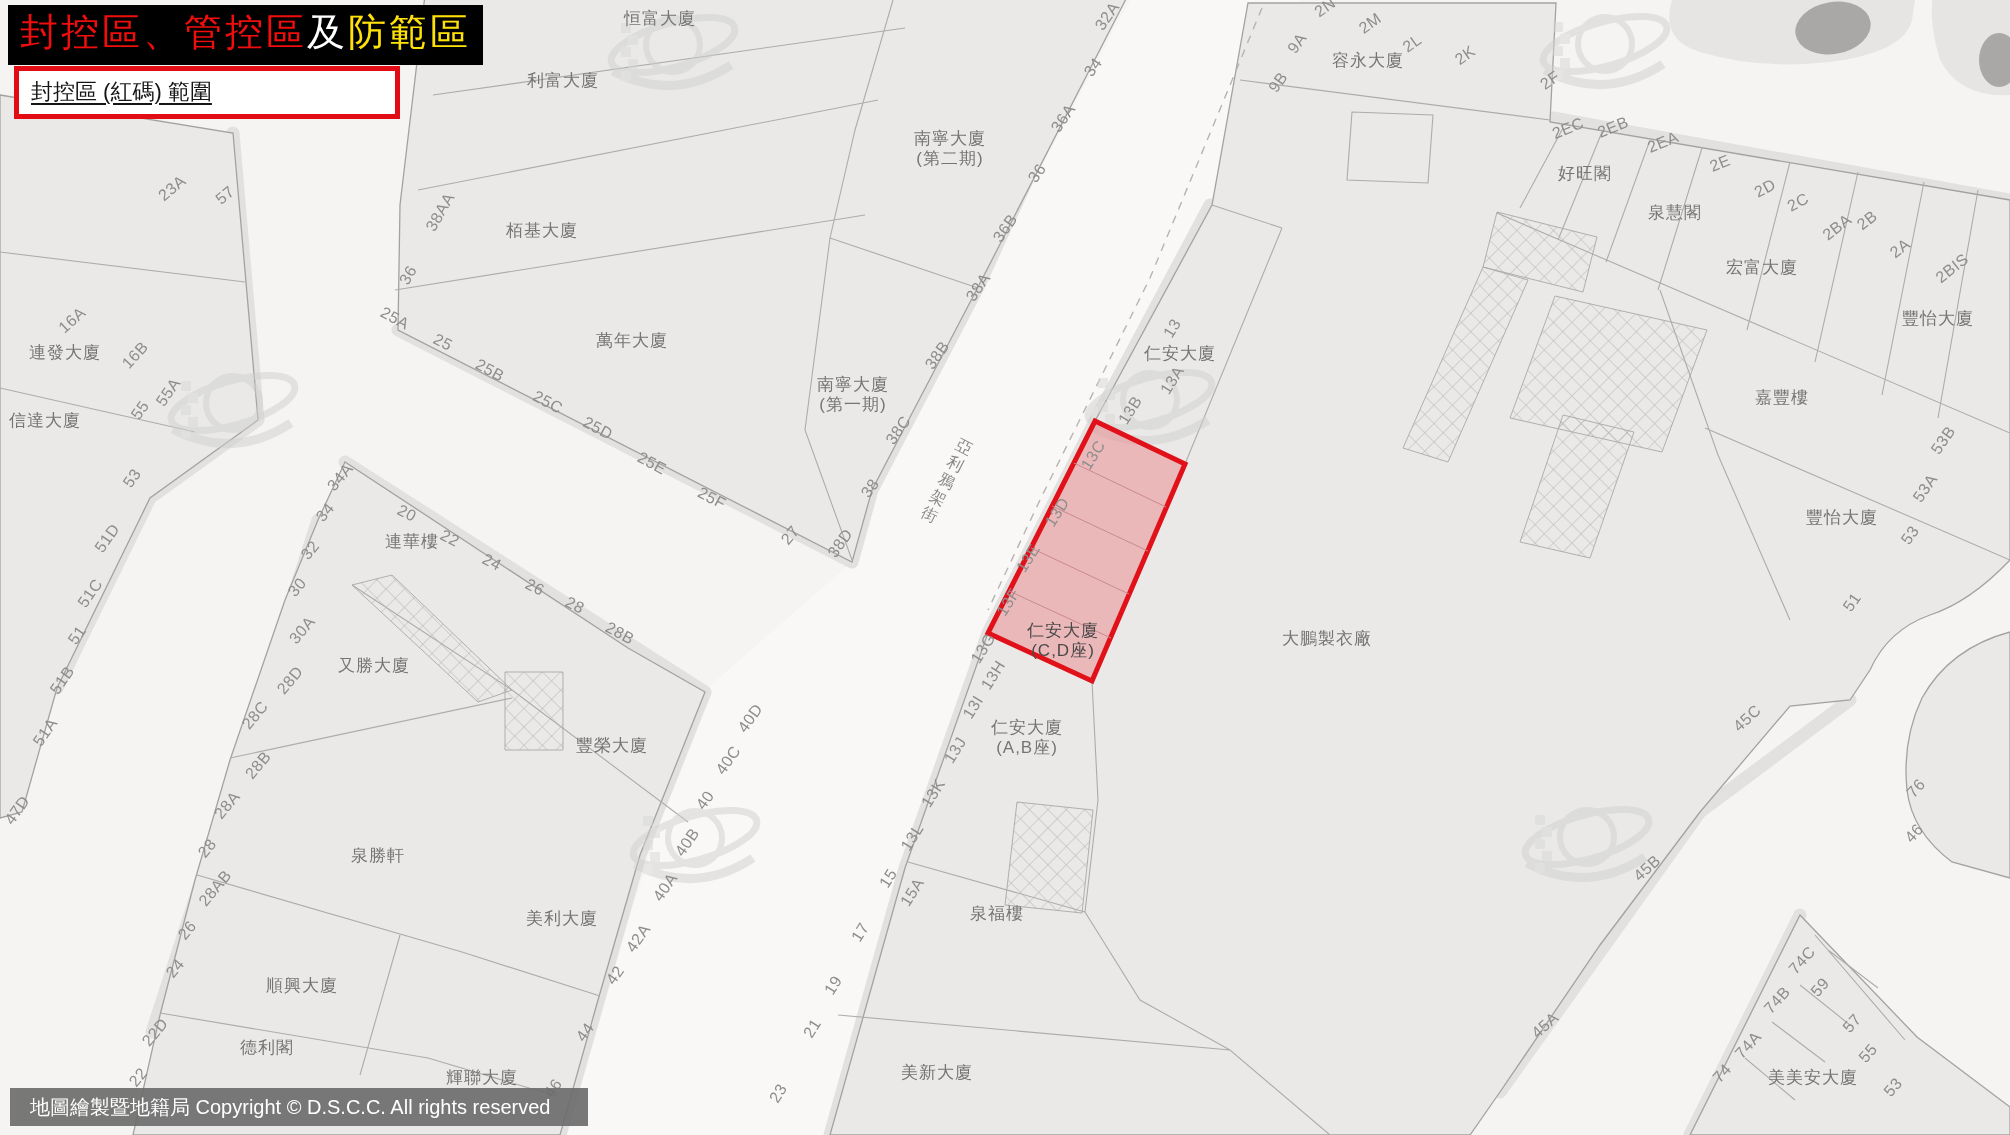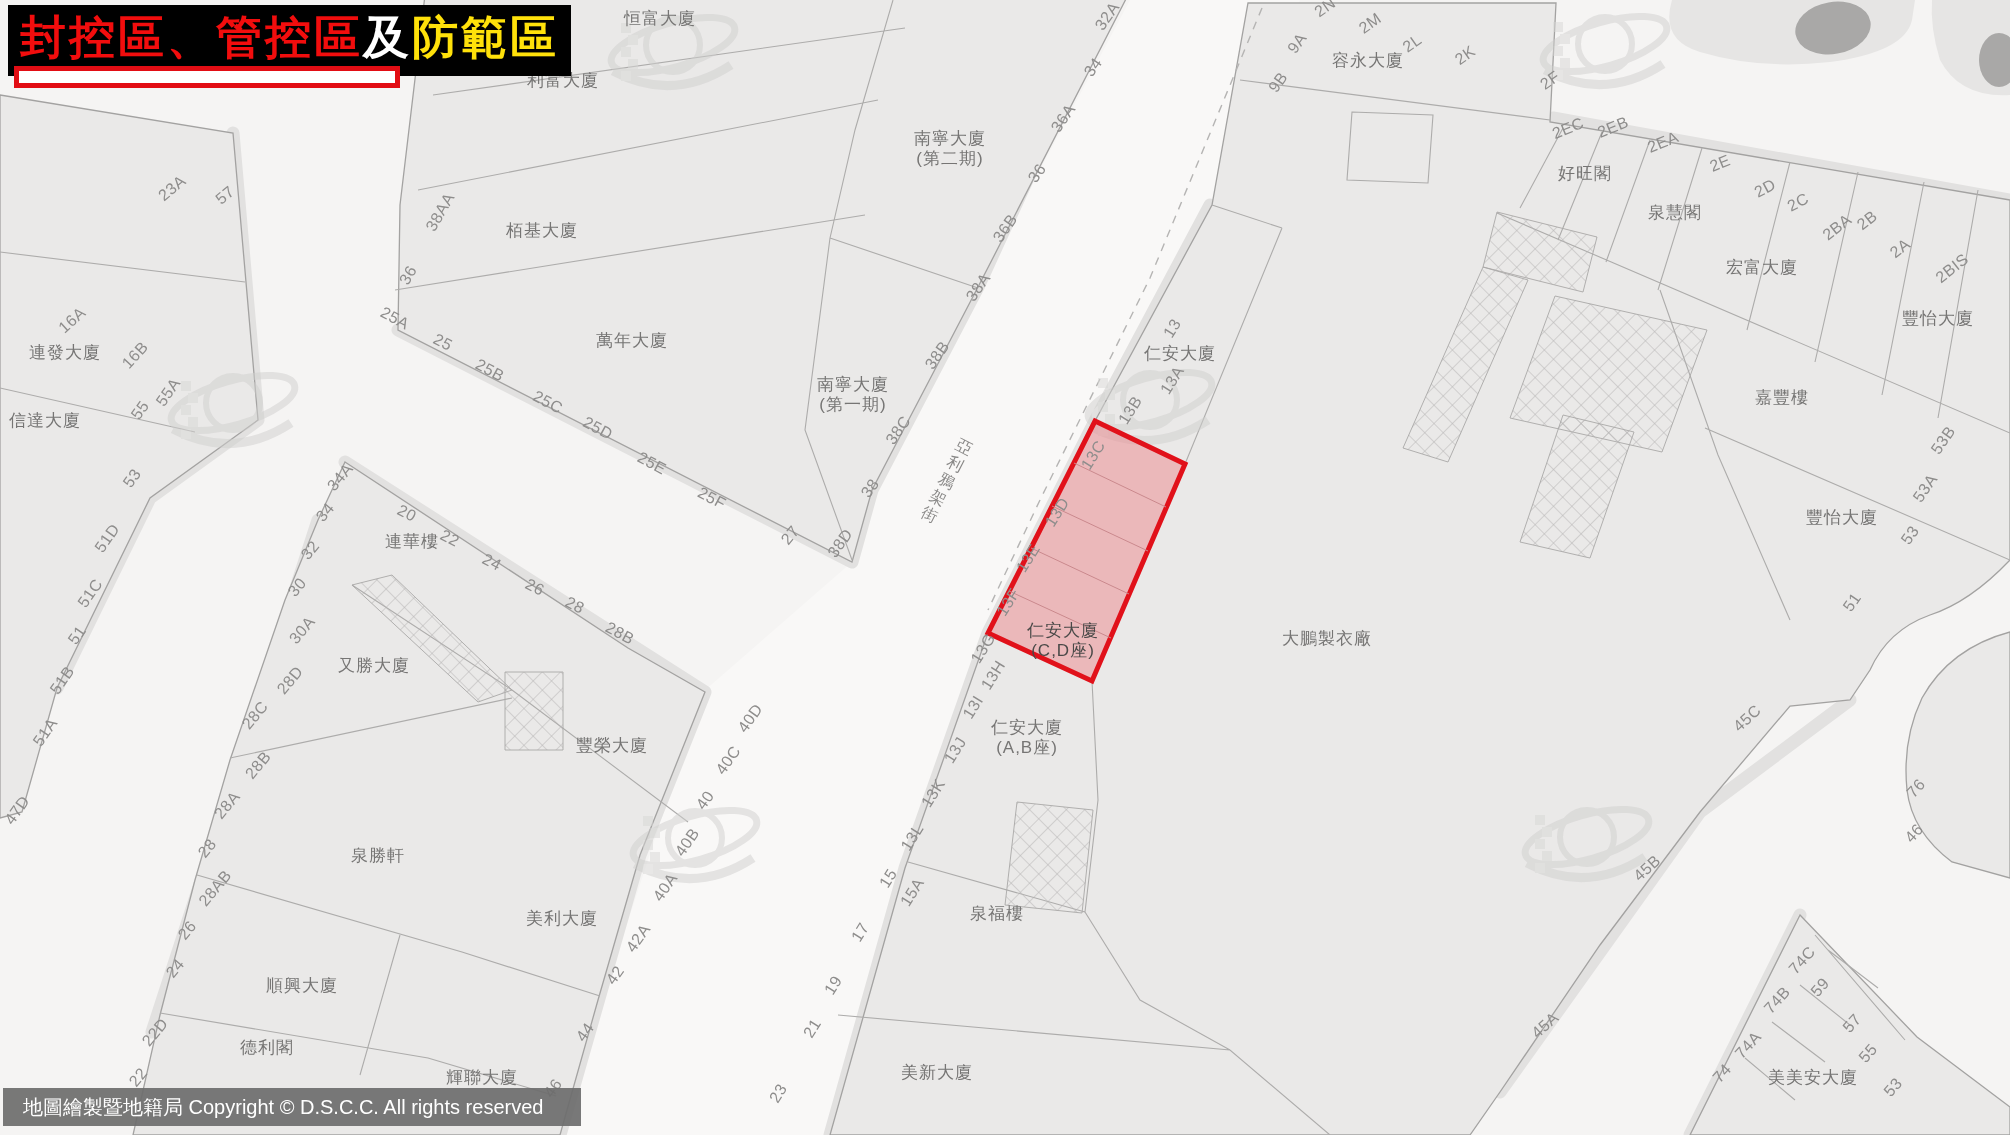--- a/index.html
+++ b/index.html
@@ -11,26 +11,26 @@
   .bl{fill:#767574;font-size:17px;text-anchor:middle;dominant-baseline:central;letter-spacing:1px;}
   .bl.dark{fill:#4a4948;}
   .ll{fill:#8e8d8c;font-size:16px;text-anchor:middle;dominant-baseline:central;letter-spacing:.5px;}
   .sn{fill:#898887;font-size:16px;text-anchor:middle;letter-spacing:1px;}
   .blk{fill:#eae9e8;stroke:#a3a2a1;stroke-width:1.3;}
   .iln{fill:none;stroke:#adacab;stroke-width:1.1;}
   .swk{fill:none;stroke:#e2e1e0;stroke-width:13;stroke-linejoin:round;stroke-linecap:round;}
   .hat{fill:url(#xh);stroke:#a9a8a7;stroke-width:.9;}
   .wmln{stroke:#cfcecd;fill:none;}
   .banner{position:absolute;left:8px;top:5px;background:#000;padding:2px 12px 7px 12px;
-          font-size:46px;font-weight:bold;letter-spacing:3px;white-space:nowrap;}
+          font-size:38px;font-weight:normal;letter-spacing:3px;white-space:nowrap;}
   .infobox{position:absolute;left:14px;top:66px;width:352px;background:#fff;
            border:5px solid #e20d14;padding:5px 12px 7px 12px;font-size:22px;color:#151515;
            line-height:1.42;}
   .infobox .l1{text-decoration:underline;text-underline-offset:4px;}
-  .footerbar{position:absolute;left:3px;top:1088px;width:578px;height:38px;
+  .footerbar{position:absolute;left:10px;top:1088px;width:578px;height:38px;
              background:rgba(109,109,109,.92);color:#fff;font-size:20px;line-height:38px;
              padding-left:20px;box-sizing:border-box;white-space:nowrap;}
 </style>
 </head>
 <body>
 
 <div id="map-wrap">
 <svg id="map-svg" viewBox="0 0 2010 1135" width="2010" height="1135">
   <defs>
     <pattern id="xh" width="13" height="13" patternUnits="userSpaceOnUse" patternTransform="rotate(45)">
@@ -250,17 +250,18 @@
         <text x="1063" y="640" class="bl dark"><tspan x="1063" dy="-10">仁安大廈</tspan><tspan x="1063" dy="20">(C,D座)</tspan></text>
       </g>
 </svg>
 </div>
 
 <div class="banner">
   <span style="color: rgb(242, 13, 13);">封控區、管控區</span><span style="color: rgb(255, 255, 255);">及</span><span style="color: rgb(255, 225, 10);">防範區</span>
 </div>
 
 <div class="infobox">
+  <div class="l1">封控區 (紅碼) 範圍</div>
 </div>
 
 <div class="footerbar">
   <span>地圖繪製暨地籍局 Copyright © D.S.C.C. All rights reserved</span>
 </div>
 
 </body></html>

